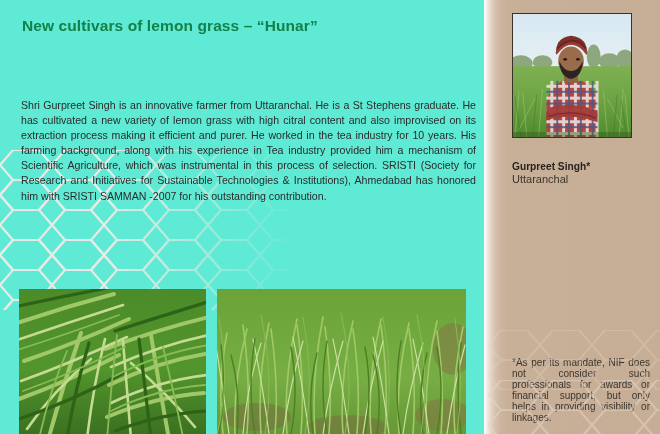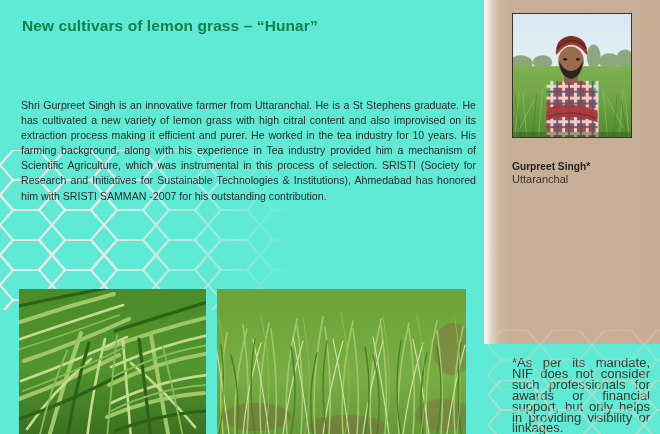--- a/index.html
+++ b/index.html
@@ -94,21 +94,21 @@
 
   
   .leaf-canvas { position: absolute; inset: 0; }
 
   
   #sidebar {
     position: absolute;
     left: 484px;
     top: 0;
     width: 176px;
-    height: 344px;
+    height: 434px;
     background:
       linear-gradient(to right,
         #ffffff 0px,
         #f2ece6 3px,
         #e3d5c6 7px,
         #d6c2ad 11px,
         #cdb6a0 16px,
         #c8af97 24px,
         #c6ad95 100%);
   }
@@ -149,21 +149,21 @@
     color: #3a352f;
     line-height: 13px;
   }
 
   
   #footnote {
     position: absolute;
     left: 28px;
     top: 358px;
     width: 138px;
-    font-size: 13px;
+    font-size: 10px;
     line-height: 10.9px;
     color: #3c362f;
     text-align: justify;
   }
 </style>
 </head>
 <body>
 
 <div id="page">
 

